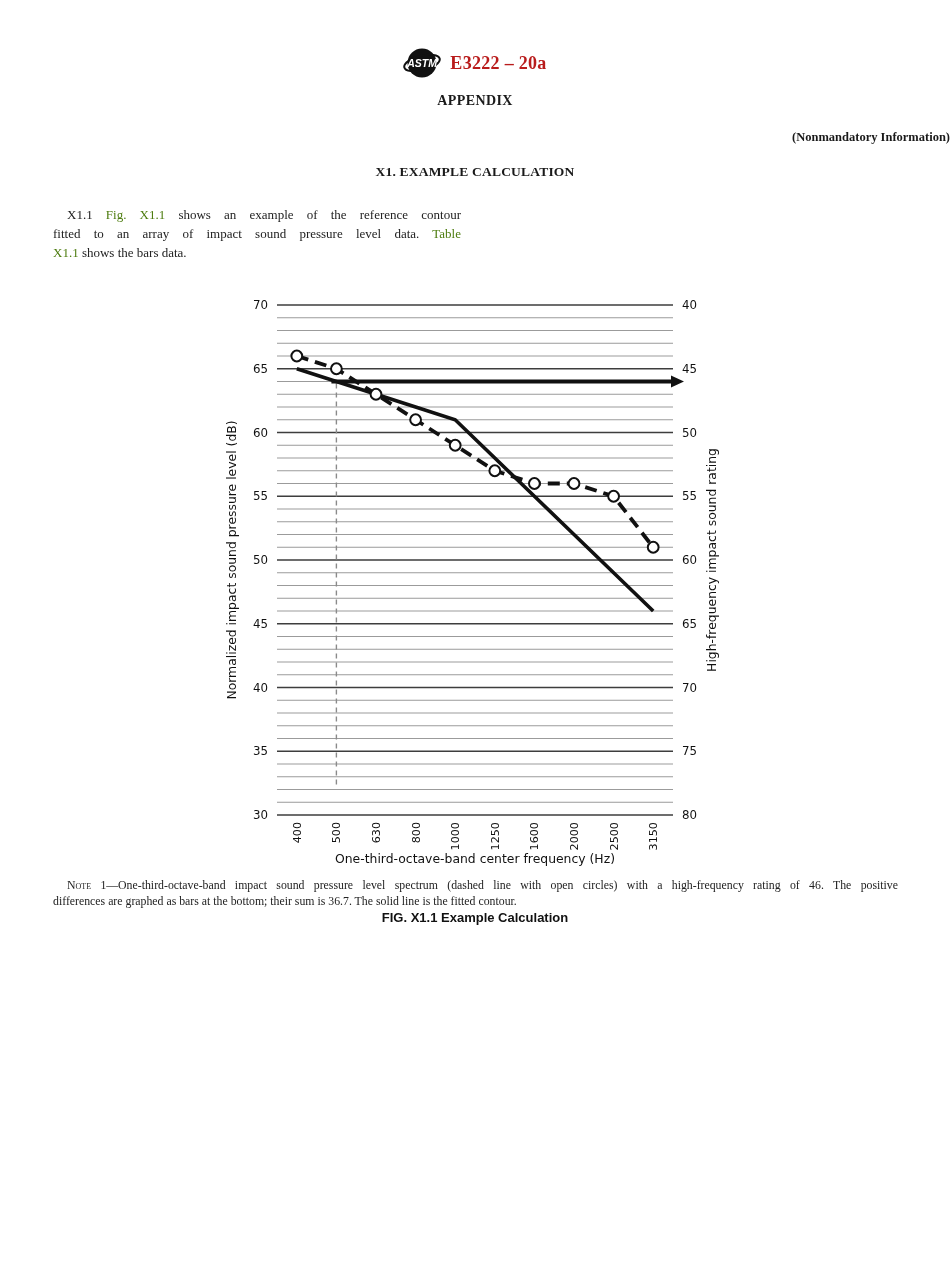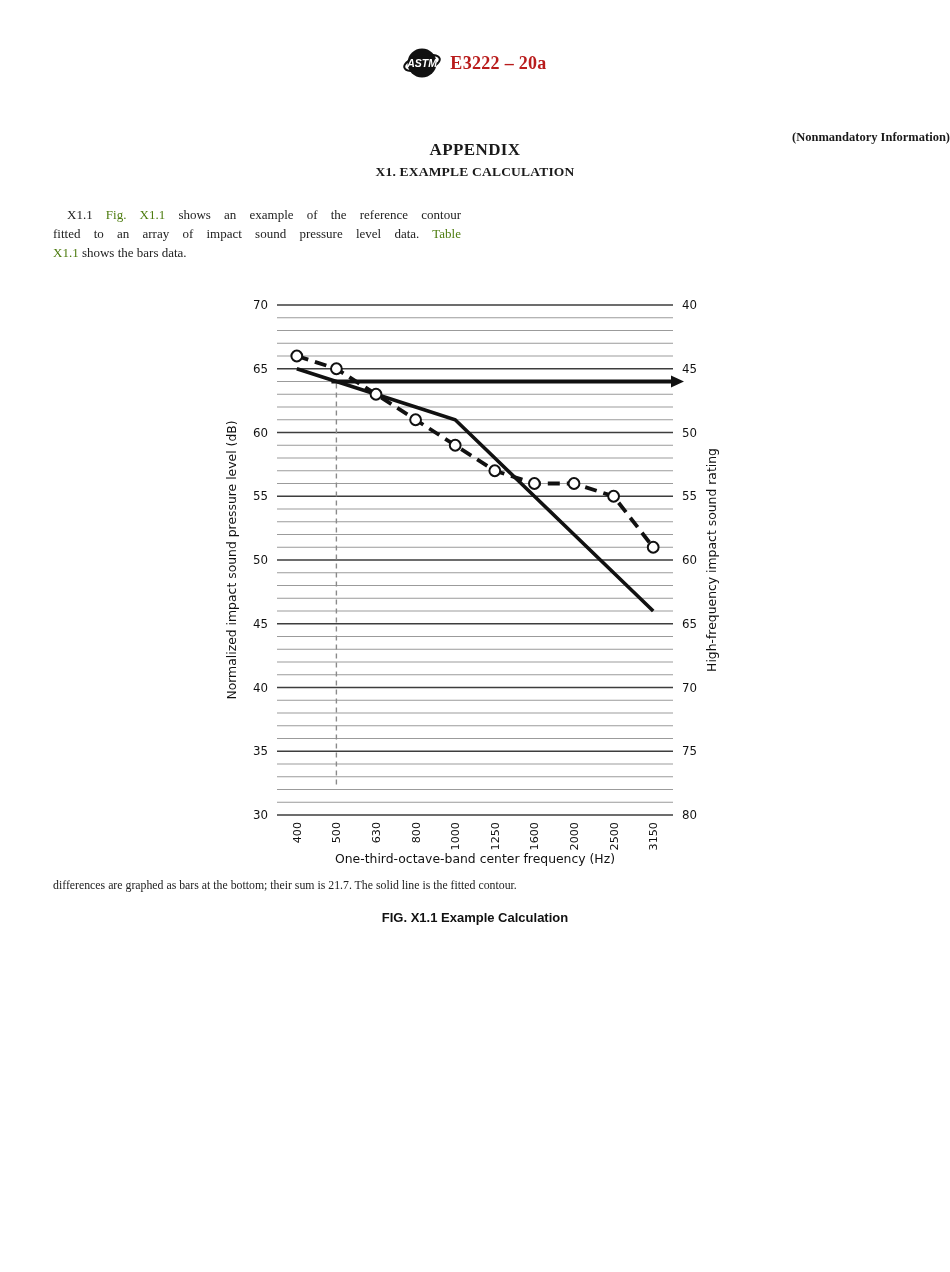--- a/index.html
+++ b/index.html
@@ -3,21 +3,21 @@
 <meta charset="utf-8">
 <style>
   html,body{margin:0;padding:0;background:#ffffff;}
   #page{position:relative;width:950px;height:1160px;background:#ffffff;overflow:hidden;
         font-family:"Liberation Serif", serif;color:#1a1a1a;}
   .abs{position:absolute;}
   .center{left:0;width:950px;text-align:center;}
   
   #docheader{top:44px;left:0;width:950px;display:flex;justify-content:center;align-items:center;gap:9px;}
   #doc-title{font-family:Liberation Serif, serif;font-weight:bold;font-size:18px;letter-spacing:.3px;color:#b91c1c;}
-  .h-appendix{top:93px;font-weight:bold;font-size:17px;letter-spacing:.4px;margin-top:47px;}
+  .h-appendix{top:93px;font-weight:bold;font-size:14px;letter-spacing:.4px;}
   .h-nonmand{top:130px;font-weight:bold;font-size:12.5px;text-align:right;}
   .h-section{top:164px;font-weight:bold;font-size:13.5px;letter-spacing:.2px;}
   
   #intro{top:205px;left:53px;width:408px;font-size:13px;line-height:19px;color:#222;}
   #intro .jline{text-align:justify;text-align-last:justify;}
   #intro .indent{text-indent:14px;}
   .redlink{color:#4d7c0f;cursor:pointer;}
   
   #chart-wrap{top:295px;left:210px;width:550px;height:585px;}
   
@@ -139,20 +139,21 @@
         <text transform="translate(368,527) rotate(-90)" text-anchor="end" font-family="DejaVu Sans, sans-serif" font-size="11.2" fill="#111">2000</text>
         <text transform="translate(407.6,527) rotate(-90)" text-anchor="end" font-family="DejaVu Sans, sans-serif" font-size="11.2" fill="#111">2500</text>
         <text transform="translate(447.20000000000005,527) rotate(-90)" text-anchor="end" font-family="DejaVu Sans, sans-serif" font-size="11.2" fill="#111">3150</text>
         <text transform="translate(265,568)" text-anchor="middle" font-family="DejaVu Sans, sans-serif" font-size="12.4" fill="#111">One-third-octave-band center frequency (Hz)</text>
         <text transform="translate(26,265) rotate(-90)" text-anchor="middle" font-family="DejaVu Sans, sans-serif" font-size="12.4" fill="#111">Normalized impact sound pressure level (dB)</text>
         <text transform="translate(506,265) rotate(-90)" text-anchor="middle" font-family="DejaVu Sans, sans-serif" font-size="12.4" fill="#111">High-frequency impact sound rating</text>
       </svg>
   </div>
 
   <div id="note" class="abs">
-    <div>differences are graphed as bars at the bottom; their sum is 21.7. The solid line is the fitted contour.</div>
+    <div class="jline"><span class="smallcaps">Note</span><span> 1—One-third-octave-band impact sound pressure level spectrum (dashed line with open circles) with a high-frequency rating of 46. The positive</span></div>
+    <div>differences are graphed as bars at the bottom; their sum is 36.7. The solid line is the fitted contour.</div>
   </div>
 
   <div id="fig-caption" class="abs center">FIG. X1.1 Example Calculation</div>
 
   <div id="page-num" class="abs center">3</div>
 
 </div>
 
 </body></html>

